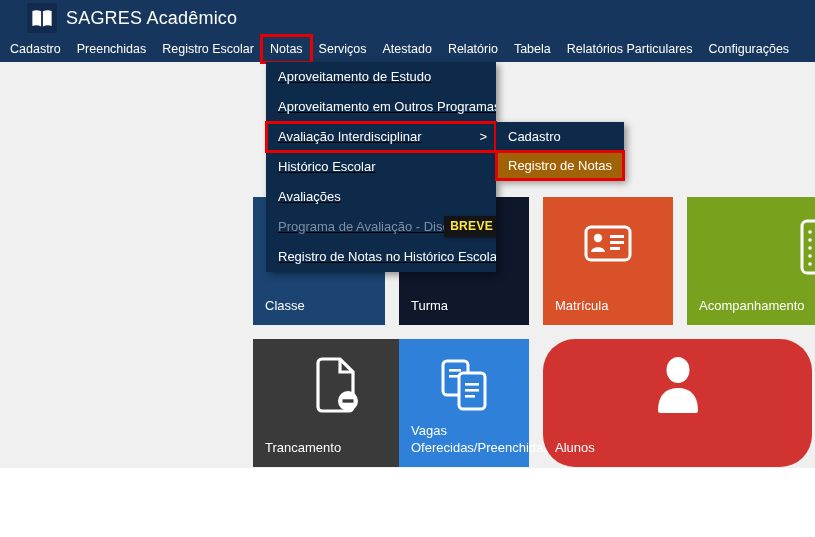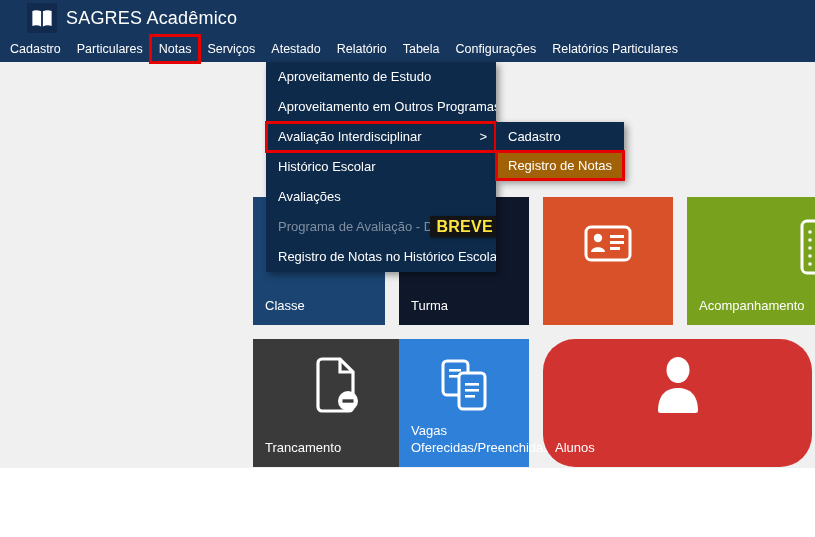--- a/index.html
+++ b/index.html
@@ -28,34 +28,34 @@
   }
   .menu-item {
     color:#fff; font-size:12.5px; line-height:26px; padding:0 8px;
     white-space:nowrap; cursor:default;
   }
   .annotated { outline:3px solid #e60000; outline-offset:-1px; }
 
   
   .dropdown {
     position:absolute; left:266px; top:62px; width:230px; z-index:20;
-    background:#0e2a4a; box-shadow:3px 3px 7px rgba(0,0,0,.40);
+    background:#0e2a4a; box-shadow:3px 3px 7px rgba(0,0,0,.40);text-decoration:underline;
   }
   .dd-item {
     position:relative; height:30px; line-height:30px; color:#fff;
     font-size:13px; padding:0 12px; white-space:nowrap; overflow:hidden; cursor:default;
   }
   .dd-item.annotated { outline-offset:-2px; overflow:visible; }
   .dd-item .arrow {
     position:absolute; right:9px; top:0; font-size:13px; line-height:30px; color:#fff;
   }
   .dd-item.disabled { color:#7f8ea0; }
   .badge {
     position:absolute; right:-3px; top:4px; height:21px; line-height:21px;
-    background:#141414; color:#ffe63e; font-size:16px; font-weight:bold;
+    background:#141414; color:#ffe63e; font-size:12px; font-weight:bold;
     padding:0 6px; letter-spacing:.3px; box-shadow:1px 1px 3px rgba(0,0,0,.5);
   }
 
   
   .submenu {
     position:absolute; left:496px; top:122px; width:128px; z-index:21;
     background:#0e2a4a; box-shadow:3px 3px 7px rgba(0,0,0,.40);
   }
   .submenu .dd-item { height:29px; line-height:29px; }
   .submenu .dd-item.hovered { background:#a16207; }
@@ -92,28 +92,29 @@
       <svg width="22" height="19" viewBox="0 0 24 20">
         <path d="M1.5 1.8 C4.5 .4 8 .6 11 2.2 V18.6 C8 17.1 4.5 16.9 1.5 18.1 Z" fill="#fff"></path>
         <path d="M22.5 1.8 C19.5 .4 16 .6 13 2.2 V18.6 C16 17.1 19.5 16.9 22.5 18.1 Z" fill="#fff"></path>
       </svg>
     </span>
     <span class="app-title">SAGRES Acadêmico</span>
   </div>
 
   <nav class="menubar">
     <span class="menu-item">Cadastro</span>
-    <span class="menu-item">Particulares</span>
+    <span class="menu-item">Preenchidas</span>
+    <span class="menu-item">Registro Escolar</span>
     <span class="menu-item annotated" style="outline-color: rgb(230, 0, 0);">Notas</span>
     <span class="menu-item">Serviços</span>
     <span class="menu-item">Atestado</span>
     <span class="menu-item">Relatório</span>
     <span class="menu-item">Tabela</span>
+    <span class="menu-item">Relatórios Particulares</span>
     <span class="menu-item">Configurações</span>
-    <span class="menu-item">Relatórios Particulares</span>
   </nav>
 
   <div class="tiles">
 
     <div class="tile" id="tile-classe" style="background-color: rgb(27, 68, 115);">
       <span class="t-label">Classe</span>
     </div>
 
     <div class="tile" id="tile-turma" style="background-color: #0f172a;">
       <span class="t-label">Turma</span>
@@ -123,20 +124,21 @@
       <span class="t-icon">
         <svg width="48" height="37" viewBox="0 0 48 37">
           <rect x="2" y="2" width="44" height="33" rx="5" fill="none" stroke="#fff" stroke-width="3"></rect>
           <circle cx="14" cy="13" r="4.2" fill="#fff"></circle>
           <path d="M7 27 c0-6.5 14-6.5 14 0 z" fill="#fff"></path>
           <rect x="26" y="10" width="14" height="3" fill="#fff"></rect>
           <rect x="26" y="16" width="14" height="3" fill="#fff"></rect>
           <rect x="26" y="22" width="10" height="3" fill="#fff"></rect>
         </svg>
       </span>
+      <span class="t-label">Matrícula</span>
     </div>
 
     <div class="tile" id="tile-acompanhamento" style="background-color: rgb(120, 161, 30);">
       <span class="t-icon">
         <svg width="44" height="56" viewBox="0 0 44 56">
           <rect x="2" y="2" width="40" height="52" rx="5" fill="none" stroke="#fff" stroke-width="3"></rect>
           <circle cx="10" cy="13" r="1.8" fill="#fff"></circle>
           <circle cx="10" cy="21" r="1.8" fill="#fff"></circle>
           <circle cx="10" cy="29" r="1.8" fill="#fff"></circle>
           <circle cx="10" cy="37" r="1.8" fill="#fff"></circle>

